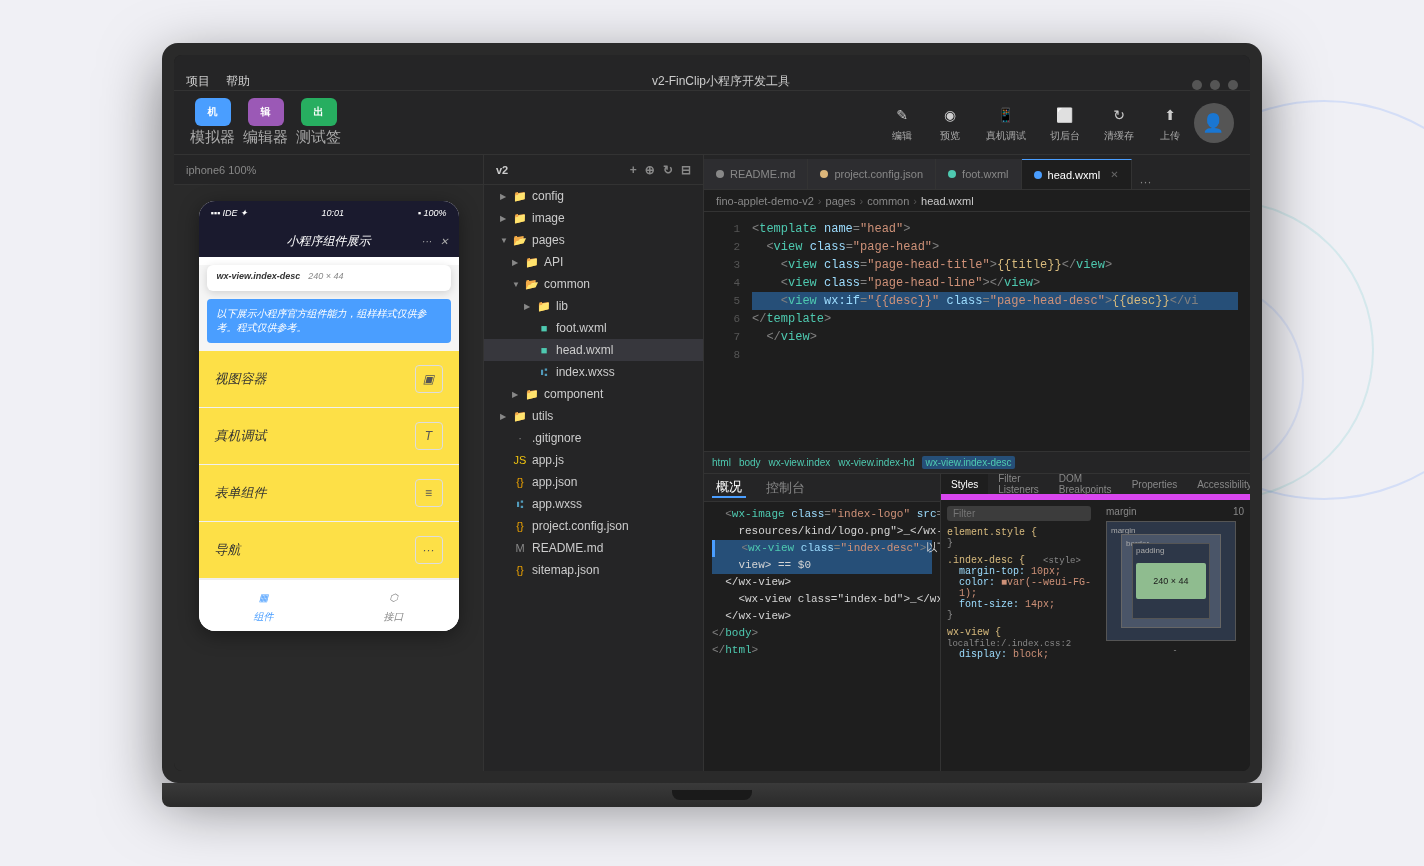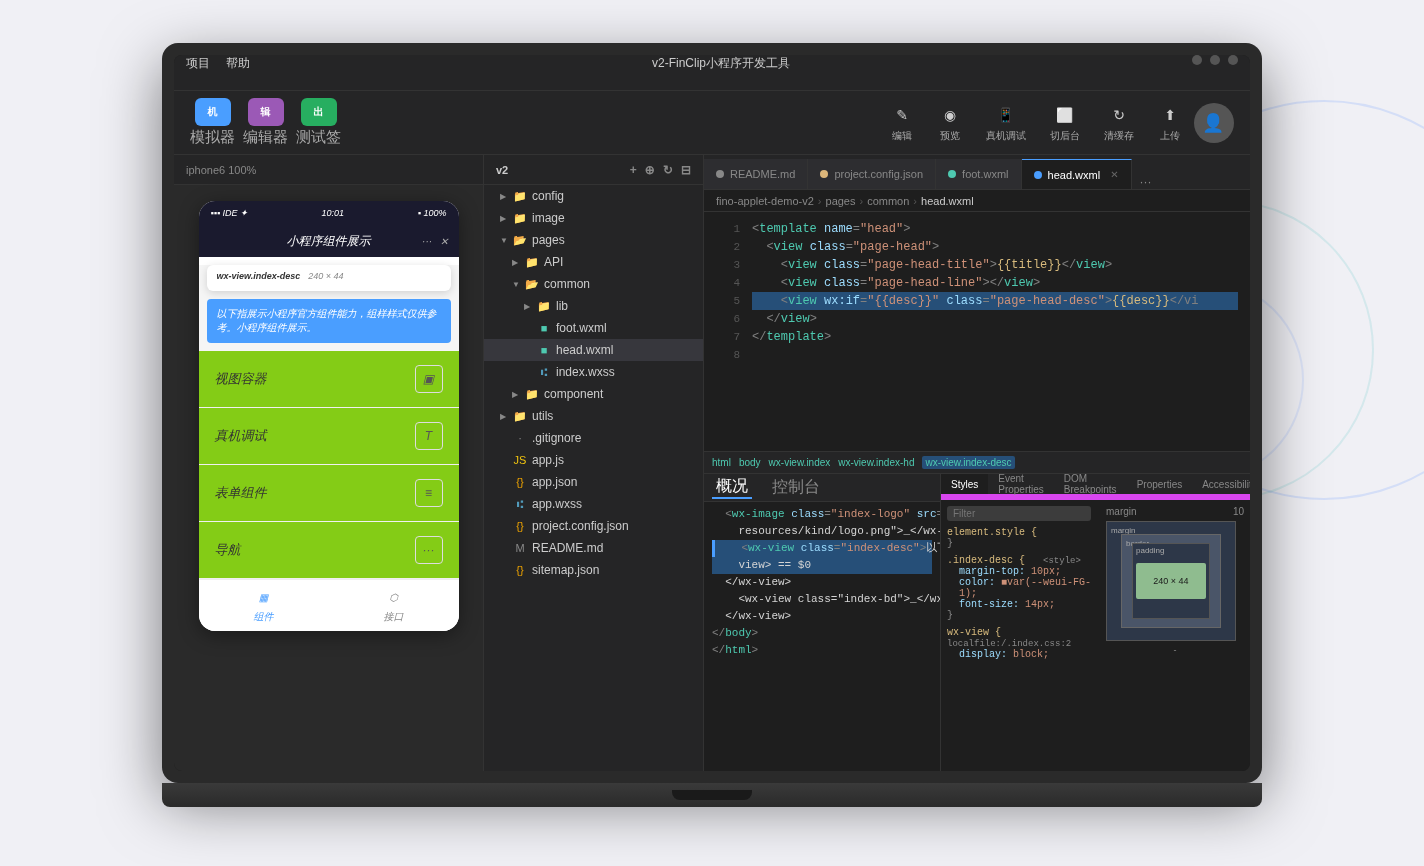--- a/index.html
+++ b/index.html
@@ -70,21 +70,21 @@
       height: 10px;
       background: #1a1a1a;
       border-radius: 0 0 8px 8px;
     }
 
     
     .title-bar {
       height: 36px;
       background: #252526;
       display: flex;
-      align-items: flex-start;
+      align-items: flex-end;
       justify-content: space-between;
       padding: 0 12px;
       border-bottom: 1px solid #333;
       flex-shrink: 0;
       gap: 30px;
     }
     .title-bar-left {
       display: flex;
       gap: 16px;
       font-size: 12px;
@@ -296,21 +296,21 @@
     .phone-selected-area {
       background: #4a9eff;
       margin: 0 8px 8px;
       border-radius: 4px;
       padding: 8px 10px;
       font-size: 10px;
       color: white;
     }
 
     .phone-menu-items {
-      background: #84cc16;
+      background: #fde047;
       text-align: center;
     }
     .phone-menu-item {
       display: flex;
       align-items: center;
       justify-content: space-between;
       padding: 14px 16px;
       border-bottom: 1px solid #f0f0f0;
       font-size: 13px;
       color: #333;
@@ -551,21 +551,21 @@
       height: 28px;
       background: #252526;
       display: flex;
       align-items: center;
       padding: 0 8px;
       gap: 16px;
       border-bottom: 1px solid #333;
       flex-shrink: 0;
     }
     .bottom-tab {
-      font-size: 16px;
+      font-size: 13px;
       color: #888;
       cursor: pointer;
       padding: 0 4px;
     }
     .bottom-tab.active { color: #fff; border-bottom: 2px solid #4a9eff; }
 
     .bottom-content {
       flex: 1;
       display: flex;
       overflow: hidden;
@@ -844,21 +844,21 @@
               </div>
 
               <div class="phone-content">
                 <div class="phone-tooltip">
                   <div class="phone-tooltip-header">
                     <span class="phone-tooltip-name">wx-view.index-desc</span>
                     <span class="phone-tooltip-size">240 × 44</span>
                   </div>
                 </div>
                 <div class="phone-selected-area">
-                  <span>以下指展示小程序官方组件能力，组样样式仅供参考。小程序组件展示。</span>
+                  <span>以下展示小程序官方组件能力，组样样式仅供参考。程式仅供参考。</span>
                 </div>
 
                 <div class="phone-menu-items">
                   <div class="phone-menu-item">
                     <span>视图容器</span>
                     <div class="phone-menu-icon">▣</div>
                   </div>
                   <div class="phone-menu-item">
                     <span>真机调试</span>
                     <div class="phone-menu-icon">T</div>
@@ -1035,22 +1035,22 @@
                 <div>6</div>
                 <div>7</div>
                 <div>8</div>
               </div>
               <div class="code-content">
                 <div class="code-line"><span class="punct">&lt;</span><span class="tag">template</span> <span class="attr">name</span><span class="punct">=</span><span class="str">"head"</span><span class="punct">&gt;</span></div>
                 <div class="code-line">  <span class="punct">&lt;</span><span class="tag">view</span> <span class="attr">class</span><span class="punct">=</span><span class="str">"page-head"</span><span class="punct">&gt;</span></div>
                 <div class="code-line">    <span class="punct">&lt;</span><span class="tag">view</span> <span class="attr">class</span><span class="punct">=</span><span class="str">"page-head-title"</span><span class="punct">&gt;</span><span class="template-expr">{{title}}</span><span class="punct">&lt;/</span><span class="tag">view</span><span class="punct">&gt;</span></div>
                 <div class="code-line">    <span class="punct">&lt;</span><span class="tag">view</span> <span class="attr">class</span><span class="punct">=</span><span class="str">"page-head-line"</span><span class="punct">&gt;&lt;/</span><span class="tag">view</span><span class="punct">&gt;</span></div>
                 <div class="code-line highlighted">    <span class="punct">&lt;</span><span class="tag">view</span> <span class="attr">wx:if</span><span class="punct">=</span><span class="str">"{{desc}}"</span> <span class="attr">class</span><span class="punct">=</span><span class="str">"page-head-desc"</span><span class="punct">&gt;</span><span class="template-expr">{{desc}}</span><span class="punct">&lt;/vi</span></div>
+                <div class="code-line"><span class="punct">&lt;/</span><span class="tag">template</span><span class="punct">&gt;</span></div>
                 <div class="code-line">  <span class="punct">&lt;/</span><span class="tag">view</span><span class="punct">&gt;</span></div>
-                <div class="code-line"><span class="punct">&lt;/</span><span class="tag">template</span><span class="punct">&gt;</span></div>
                 <div class="code-line"></div>
               </div>
             </div>
           </div>
 
           <div class="bottom-panel">
 
             <div class="dom-breadcrumb">
               <span class="dom-tag">html</span>
               <span class="dom-tag">body</span>
@@ -1078,21 +1078,21 @@
                   <div class="html-line"><span class="text-white">  &lt;/wx-view&gt;</span></div>
                   <div class="html-line"><span class="punct">&lt;/</span><span class="tag">body</span><span class="punct">&gt;</span></div>
                   <div class="html-line"><span class="punct">&lt;/</span><span class="tag">html</span><span class="punct">&gt;</span></div>
                 </div>
               </div>
 
               <div class="styles-section">
 
                 <div class="styles-tabs">
                   <div class="styles-tab active">Styles</div>
-                  <div class="styles-tab">Event Properties</div>
+                  <div class="styles-tab">Filter Listeners</div>
                   <div class="styles-tab">DOM Breakpoints</div>
                   <div class="styles-tab">Properties</div>
                   <div class="styles-tab">Accessibility</div>
                 </div>
 
                 <div class="styles-content">
 
                   <div class="styles-left">
                     <div class="filter-bar">
                       <input class="filter-input" placeholder="Filter" style="">

